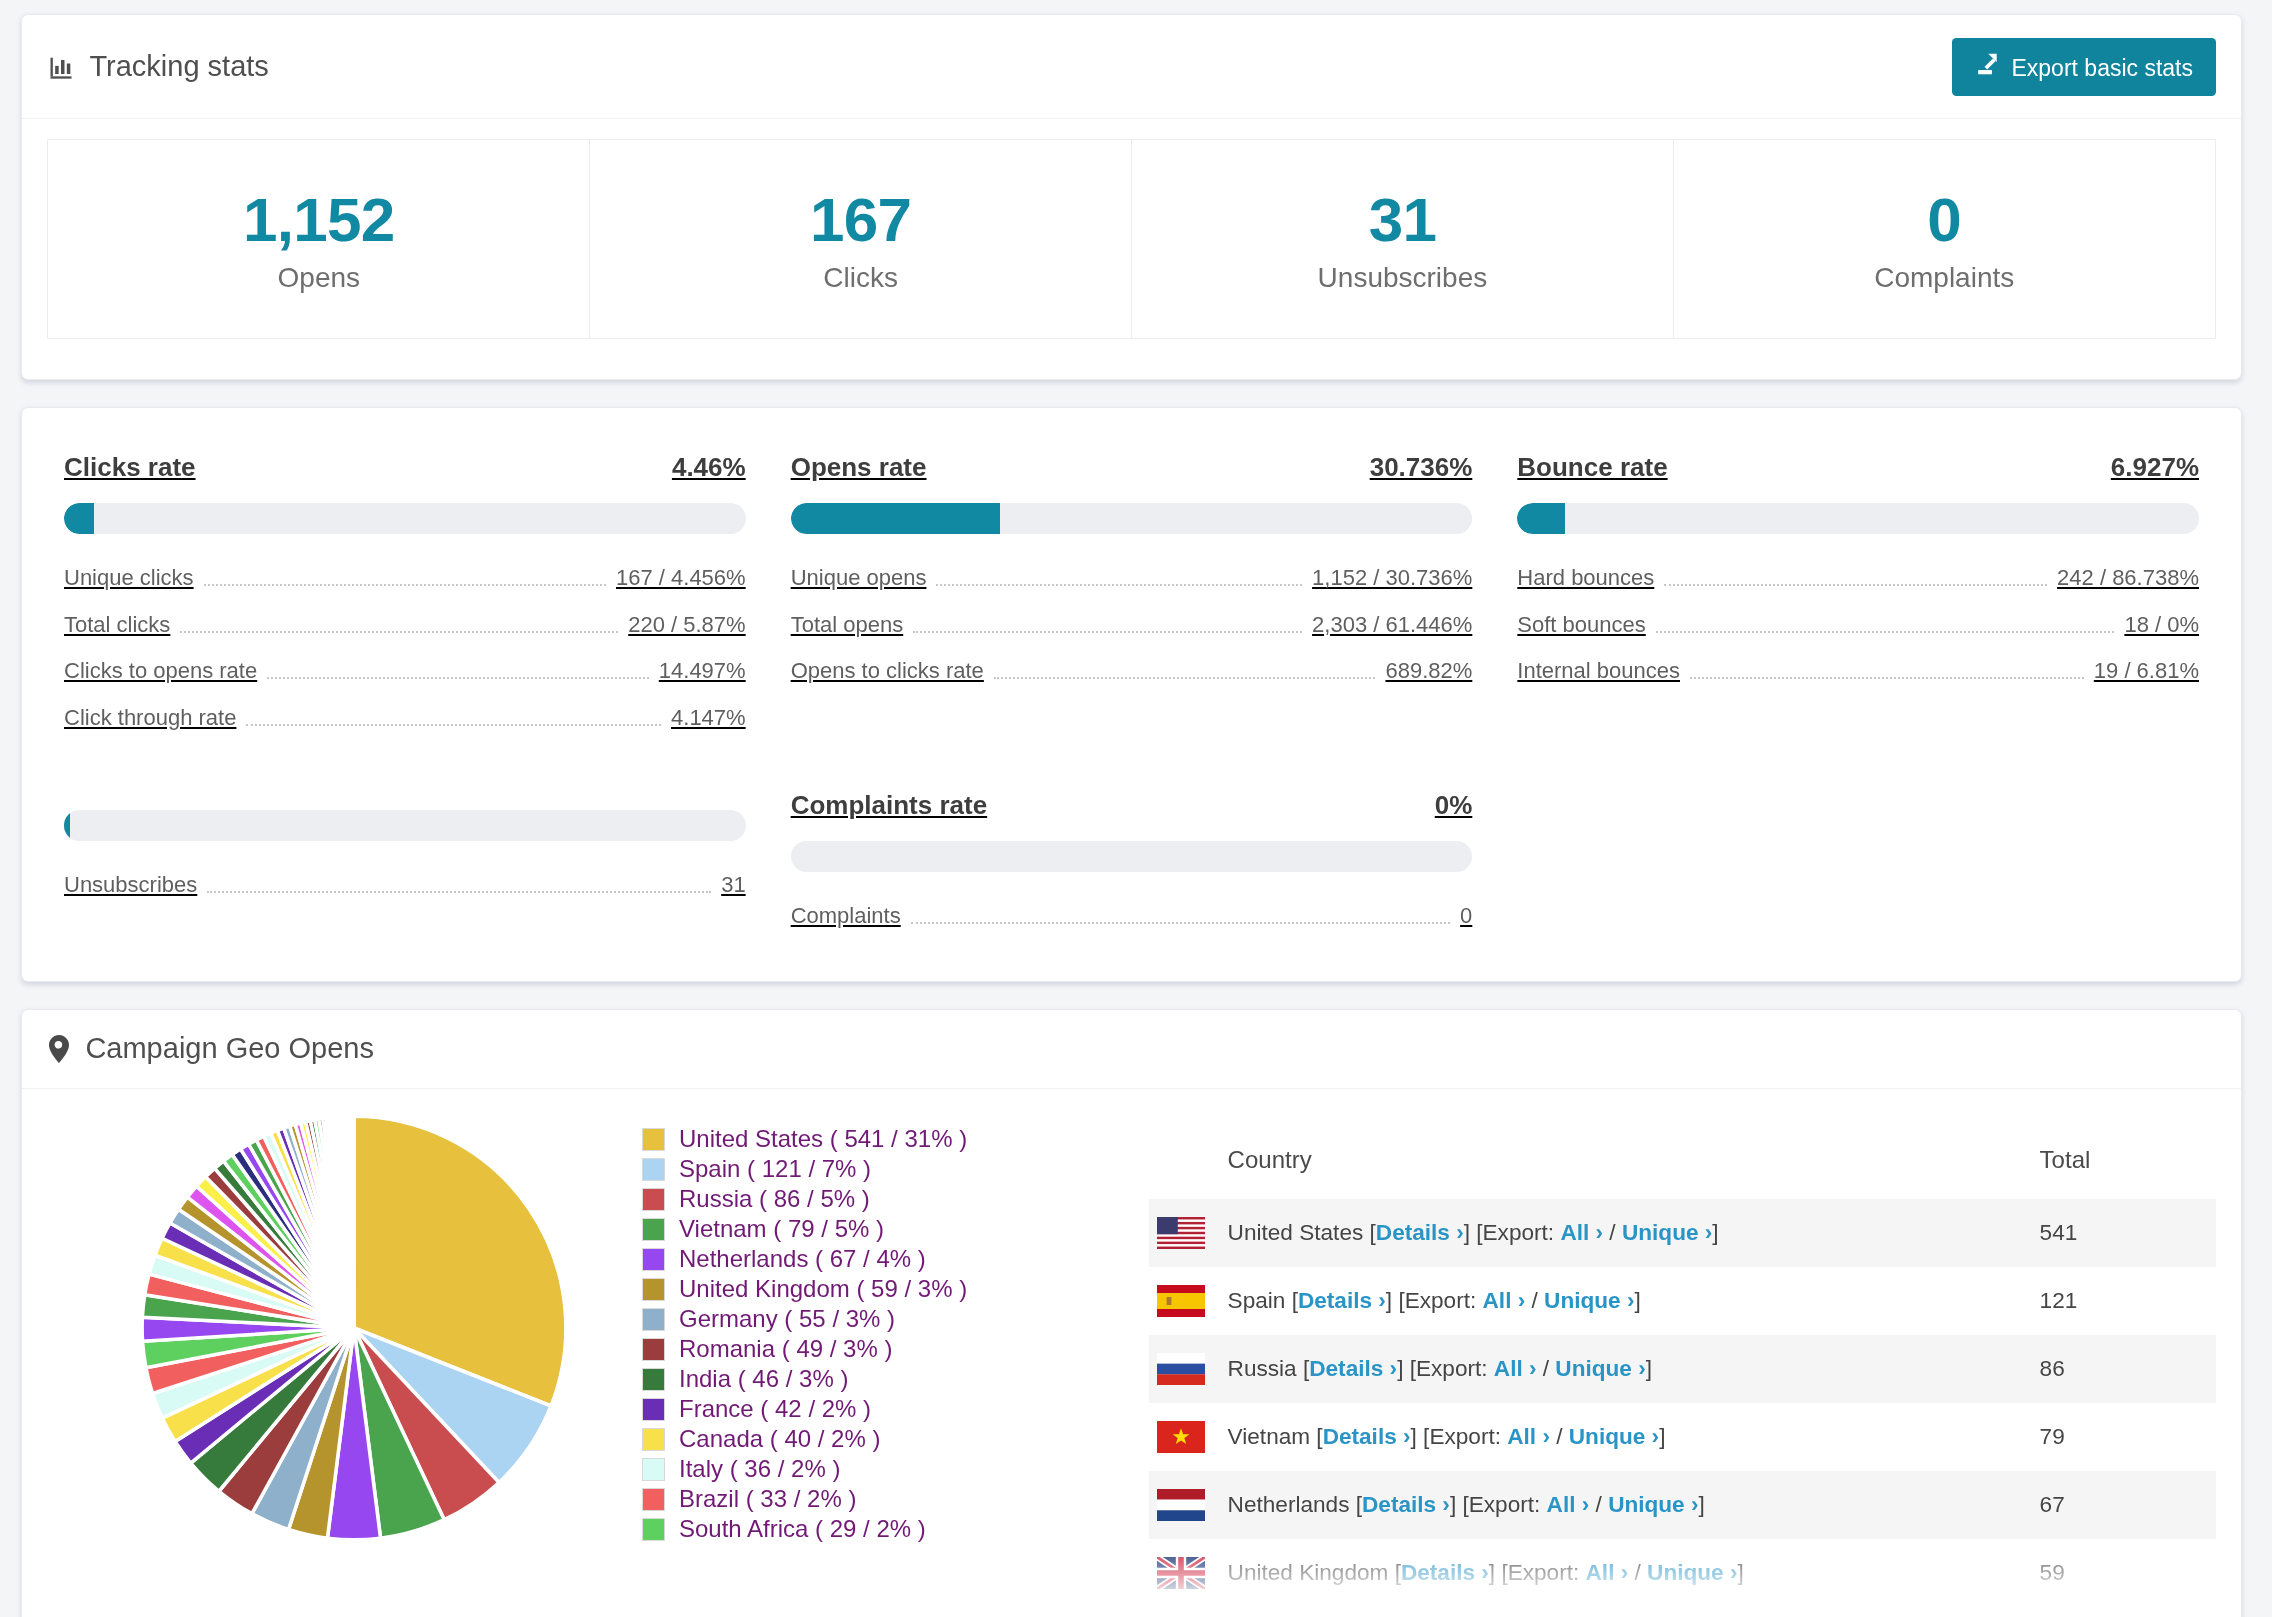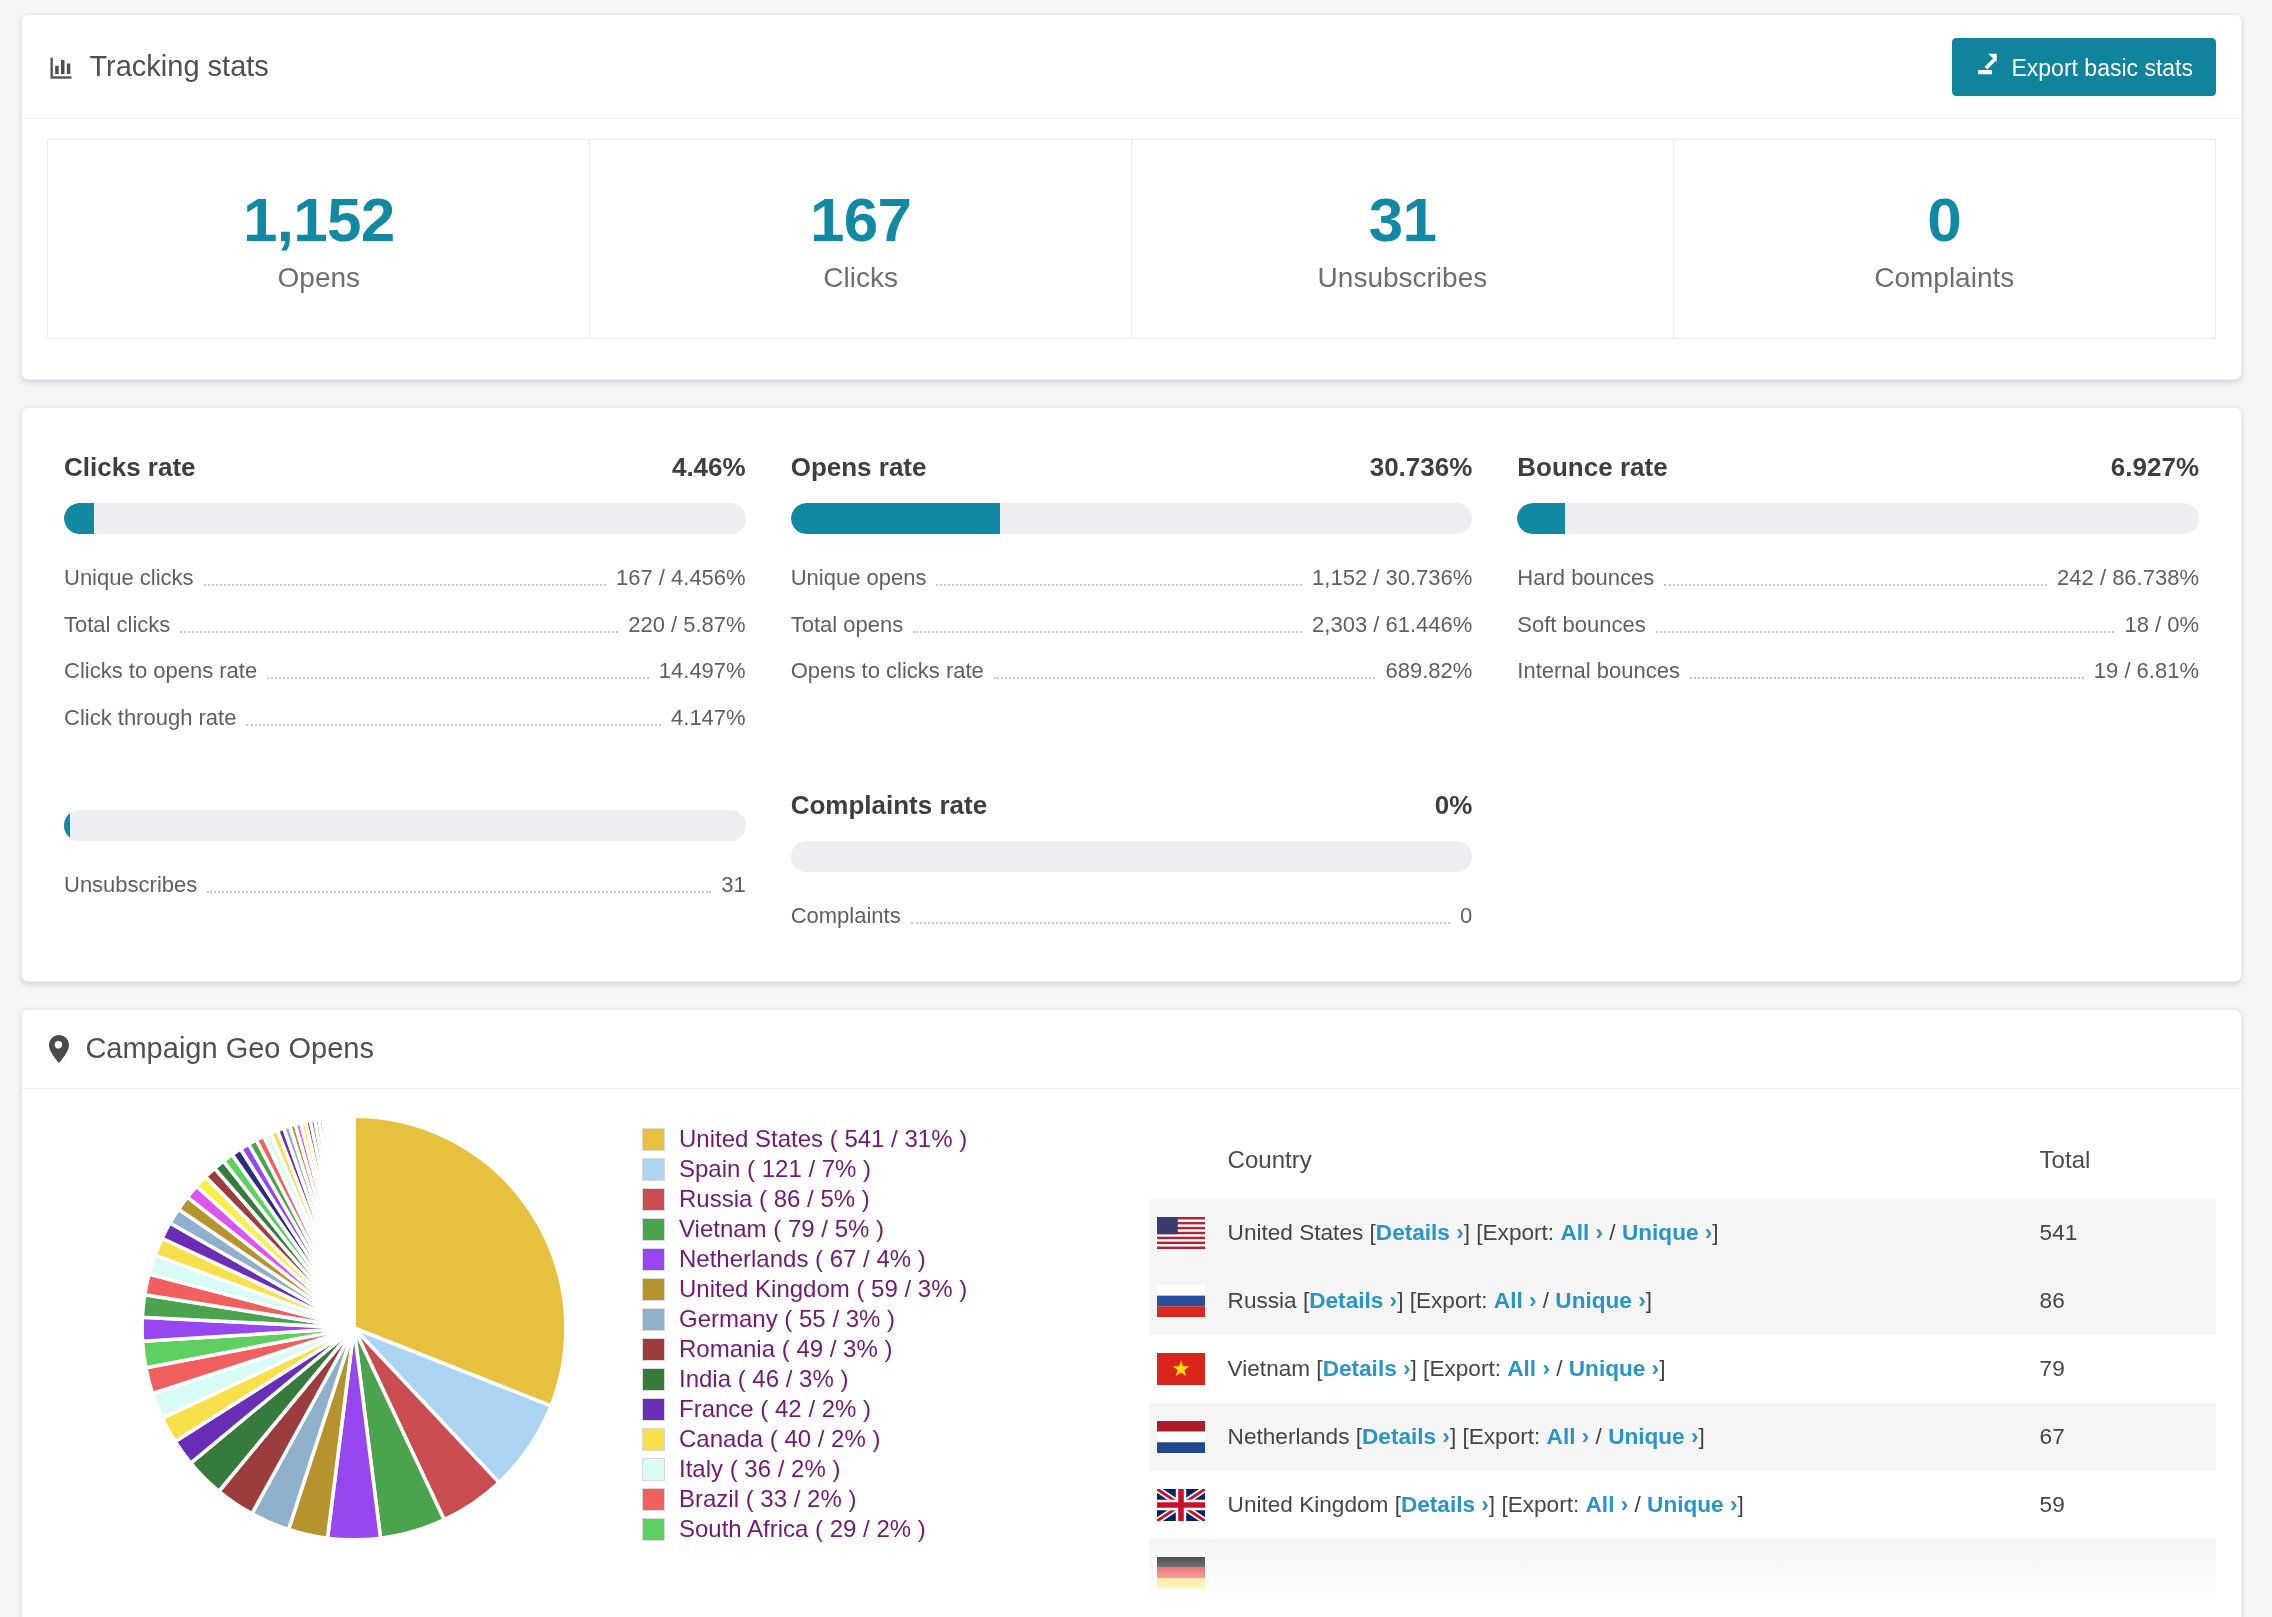--- a/index.html
+++ b/index.html
@@ -26,21 +26,21 @@
   .stats-box { margin:20px 25.4px 40px; border:1.4px solid #ececee; border-radius:1px;
     display:flex; height:200px; }
   .stat-cell { flex:1; display:flex; flex-direction:column; align-items:center;
     justify-content:center; gap:7px; border-right:1.4px solid #ececee; }
   .stat-cell:last-child { border-right:none; }
   .stat-value { font-size:62px; font-weight:bold; color:#1289a2; letter-spacing:-0.7px; }
   .stat-label { font-size:28px; color:#6e6e6e; }
 
   
   .rates-grid { display:grid; grid-template-columns:repeat(3,1fr);
-    column-gap:45px; row-gap:59px; padding:44px 42px 52px; }
+    column-gap:45px; row-gap:59px; padding:44px 42px 52px;text-decoration:underline; }
   .rate-head { display:flex; justify-content:space-between; align-items:baseline; }
   .rate-title { font-size:26px; font-weight:bold; color:#3e3e3e; }
   .rate-value { font-size:26px; font-weight:bold; color:#3e3e3e; }
   .bar-track { margin:20px 0 31px; height:31px; border-radius:15.5px; background:#eceef1;
     overflow:hidden; }
   .bar-fill { height:100%; background:#1289a2; border-radius:15.5px 0 0 15.5px; }
   .rate-row { display:flex; align-items:center; font-size:22px; color:#5f5f5f;
     margin-top:20.5px; }
   .rate-row .leader { flex:1; border-bottom:2.1px dotted #c7c7c7; margin:0 10px 5px;
     align-self:flex-end; }
@@ -370,20 +370,32 @@
                   <rect y="18.46153846153846" width="60" height="3.076923076923077" fill="#B22234"></rect>
                   <rect y="24.615384615384617" width="60" height="3.076923076923077" fill="#B22234"></rect>
                   <rect y="30.76923076923077" width="60" height="3.076923076923077" fill="#B22234"></rect>
                   <rect y="36.92307692307692" width="60" height="3.076923076923077" fill="#B22234"></rect>
                   <rect width="26" height="21.5" fill="#3C3B6E"></rect>
                 </svg>
               </td>
               <td class="country-cell"><span>United States [</span><a>Details ›</a><span>] [Export: </span><a>All ›</a><span> / </span><a>Unique ›</a><span>]</span></td>
               <td class="total-col">541</td>
             </tr>
+            <tr>
+              <td class="flag-cell">
+                <svg viewBox="0 0 60 40">
+                  <rect width="60" height="40" fill="#F7C600"></rect>
+                  <rect width="60" height="10" fill="#C60B1E"></rect>
+                  <rect y="30" width="60" height="10" fill="#C60B1E"></rect>
+                  <rect x="12" y="15" width="6" height="10" fill="#ad7a2c"></rect>
+                </svg>
+              </td>
+              <td class="country-cell"><span>Spain [</span><a>Details ›</a><span>] [Export: </span><a>All ›</a><span> / </span><a>Unique ›</a><span>]</span></td>
+              <td class="total-col">121</td>
+            </tr>
             <tr class="striped">
               <td class="flag-cell">
                 <svg viewBox="0 0 60 40">
                   <rect width="60" height="13.4" fill="#fff"></rect>
                   <rect y="13.3" width="60" height="13.4" fill="#2B4EA0"></rect>
                   <rect y="26.6" width="60" height="13.4" fill="#D52B1E"></rect>
                 </svg>
               </td>
               <td class="country-cell"><span>Russia [</span><a>Details ›</a><span>] [Export: </span><a>All ›</a><span> / </span><a>Unique ›</a><span>]</span></td>
               <td class="total-col">86</td>

